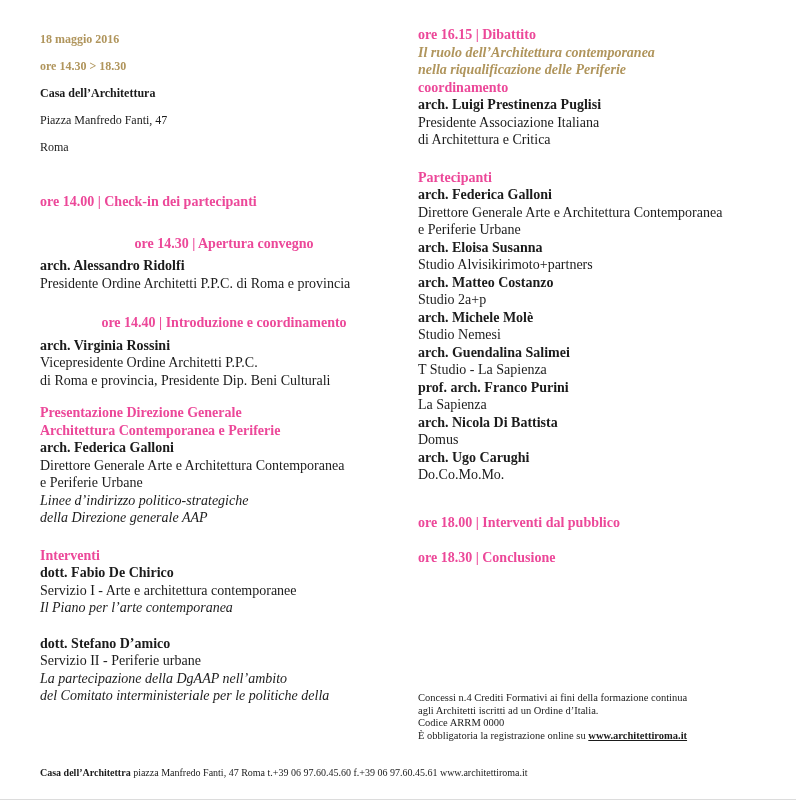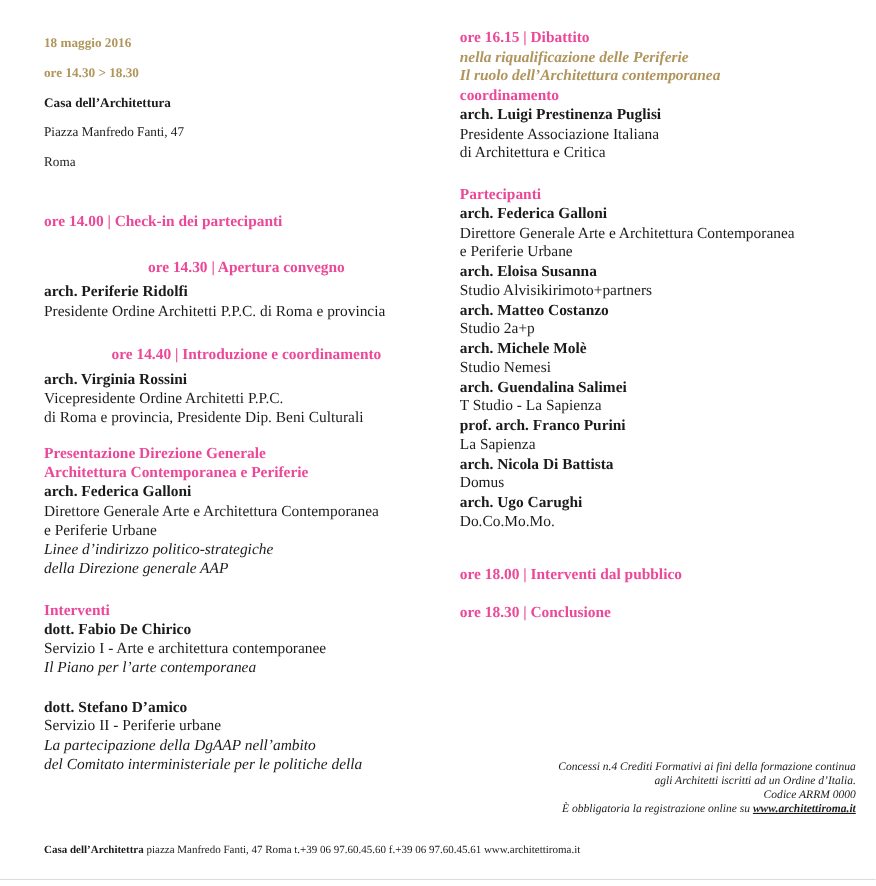--- a/index.html
+++ b/index.html
@@ -50,23 +50,21 @@
 
   
   .note {
     position: absolute;
     left: 418px; top: 692px;
     width: 360px;
   }
   .note p {
     font-size: 10.5px;
     line-height: 12.5px;
-    font-style: italic;
     color: #1b1b1b;
-    text-align: right;
   }
   .note .link {
     font-weight: bold;
     text-decoration: underline;
   }
 
   
   .footer {
     position: absolute;
     left: 40px; top: 767px;
@@ -94,21 +92,21 @@
     <p>Piazza Manfredo Fanti, 47</p>
     <p>Roma</p>
   </div>
 
   <div class="section mt32">
     <p class="heading">ore 14.00 | Check-in dei partecipanti</p>
   </div>
 
   <div class="section mt24">
     <p class="heading gap">ore 14.30 | Apertura convegno</p>
-    <p class="bold">arch. Periferie Ridolfi</p>
+    <p class="bold">arch. Alessandro Ridolfi</p>
     <p>Presidente Ordine Architetti P.P.C. di Roma e provincia</p>
   </div>
 
   <div class="section mt22">
     <p class="heading gap">ore 14.40 | Introduzione e coordinamento</p>
     <p class="bold">arch. Virginia Rossini</p>
     <p>Vicepresidente Ordine Architetti P.P.C.</p>
     <p>di Roma e provincia, Presidente Dip. Beni Culturali</p>
   </div>
 
@@ -135,22 +133,22 @@
     <p class="italic">La partecipazione della DgAAP nell’ambito</p>
     <p class="italic">del Comitato interministeriale per le politiche della</p>
   </div>
 
 </div>
 
 <div class="col right">
 
   <div class="section">
     <p class="heading">ore 16.15 | Dibattito</p>
+    <p class="gold bold italic">Il ruolo dell’Architettura contemporanea</p>
     <p class="gold bold italic">nella riqualificazione delle Periferie</p>
-    <p class="gold bold italic">Il ruolo dell’Architettura contemporanea</p>
     <p class="heading">coordinamento</p>
     <p class="bold">arch. Luigi Prestinenza Puglisi</p>
     <p>Presidente Associazione Italiana</p>
     <p>di Architettura e Critica</p>
   </div>
 
   <div class="section mt20">
     <p class="heading">Partecipanti</p>
 
     <p class="bold">arch. Federica Galloni</p>

